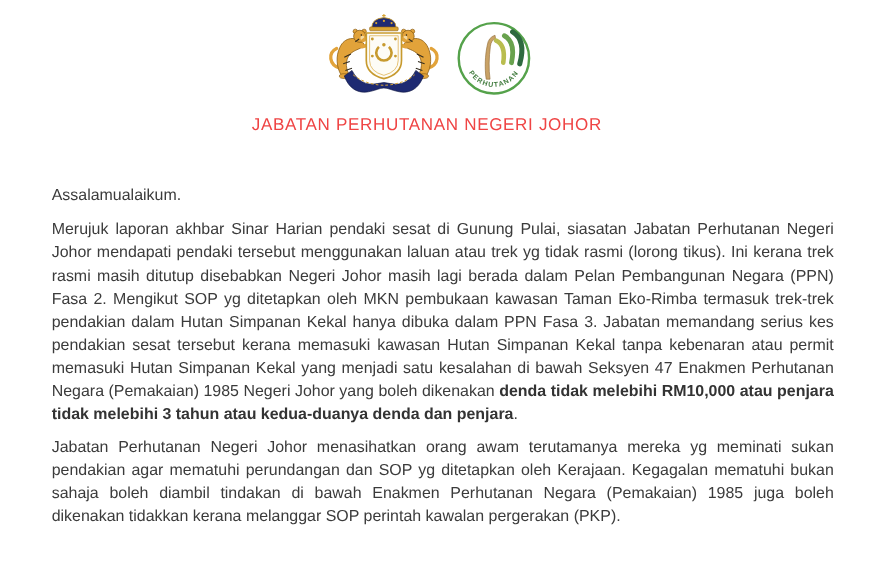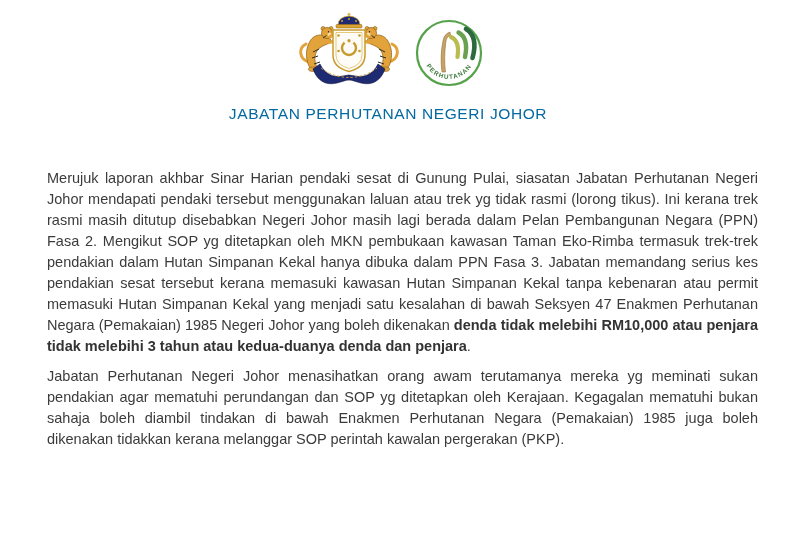--- a/index.html
+++ b/index.html
@@ -17,21 +17,21 @@
     display: flex; flex-direction: column; align-items: center;
     transform: translateX(-12px);
   }
   .logos { display: flex; align-items: flex-start; gap: 9px; }
   .crest-svg { width: 112px; height: 88px; display: block; }
   .forest-svg { width: 70px; height: 78px; display: block; margin-top: 4px; }
   .title {
     margin-top: 5px;
     font-size: 15.5px;
     letter-spacing: 0.6px;
-    color: #0369a1;
+    color: #ef4444;
     white-space: nowrap;
   }
 
   .content {
     position: absolute; top: 168px; left: 47px; width: 711px;
     font-size: 14.5px; line-height: 21px; color: #3b3b3b;
   }
   .greeting { margin: 0 0 10px 0; }
   .para { margin: 0 0 9px 0; text-align: justify; }
   .para b { color: #333333; }
@@ -105,19 +105,20 @@
         <text font-size="6.3" fill="#3f7a3c" font-weight="bold" letter-spacing="1.1" font-family="Liberation Sans, sans-serif">
           <textPath href="#arcText" startOffset="50%" text-anchor="middle">PERHUTANAN</textPath>
         </text>
       </svg>
     </div>
 
     <div class="title">JABATAN PERHUTANAN NEGERI JOHOR</div>
   </div>
 
   <div class="content">
+    <p class="greeting">Assalamualaikum.</p>
 
     <p class="para"><span>Merujuk laporan akhbar Sinar Harian pendaki sesat di Gunung Pulai, siasatan Jabatan Perhutanan Negeri Johor mendapati pendaki tersebut menggunakan laluan atau trek yg tidak rasmi (lorong tikus). Ini kerana trek rasmi masih ditutup disebabkan Negeri Johor masih lagi berada dalam Pelan Pembangunan Negara (PPN) Fasa 2. Mengikut SOP yg ditetapkan oleh MKN pembukaan kawasan Taman Eko-Rimba termasuk trek-trek pendakian dalam Hutan Simpanan Kekal hanya dibuka dalam PPN Fasa 3. Jabatan memandang serius kes pendakian sesat tersebut kerana memasuki kawasan Hutan Simpanan Kekal tanpa kebenaran atau permit memasuki Hutan Simpanan Kekal yang menjadi satu kesalahan di bawah Seksyen 47 Enakmen Perhutanan Negara (Pemakaian) 1985 Negeri Johor yang boleh dikenakan </span><b>denda tidak melebihi RM10,000 atau penjara tidak melebihi 3 tahun atau kedua-duanya denda dan penjara</b><span>.</span></p>
 
     <p class="para">Jabatan Perhutanan Negeri Johor menasihatkan orang awam terutamanya mereka yg meminati sukan pendakian agar mematuhi perundangan dan SOP yg ditetapkan oleh Kerajaan. Kegagalan mematuhi bukan sahaja boleh diambil tindakan di bawah Enakmen Perhutanan Negara (Pemakaian) 1985 juga boleh dikenakan tidakkan kerana melanggar SOP perintah kawalan pergerakan (PKP).</p>
   </div>
 
 </div>
 
 </body></html>

